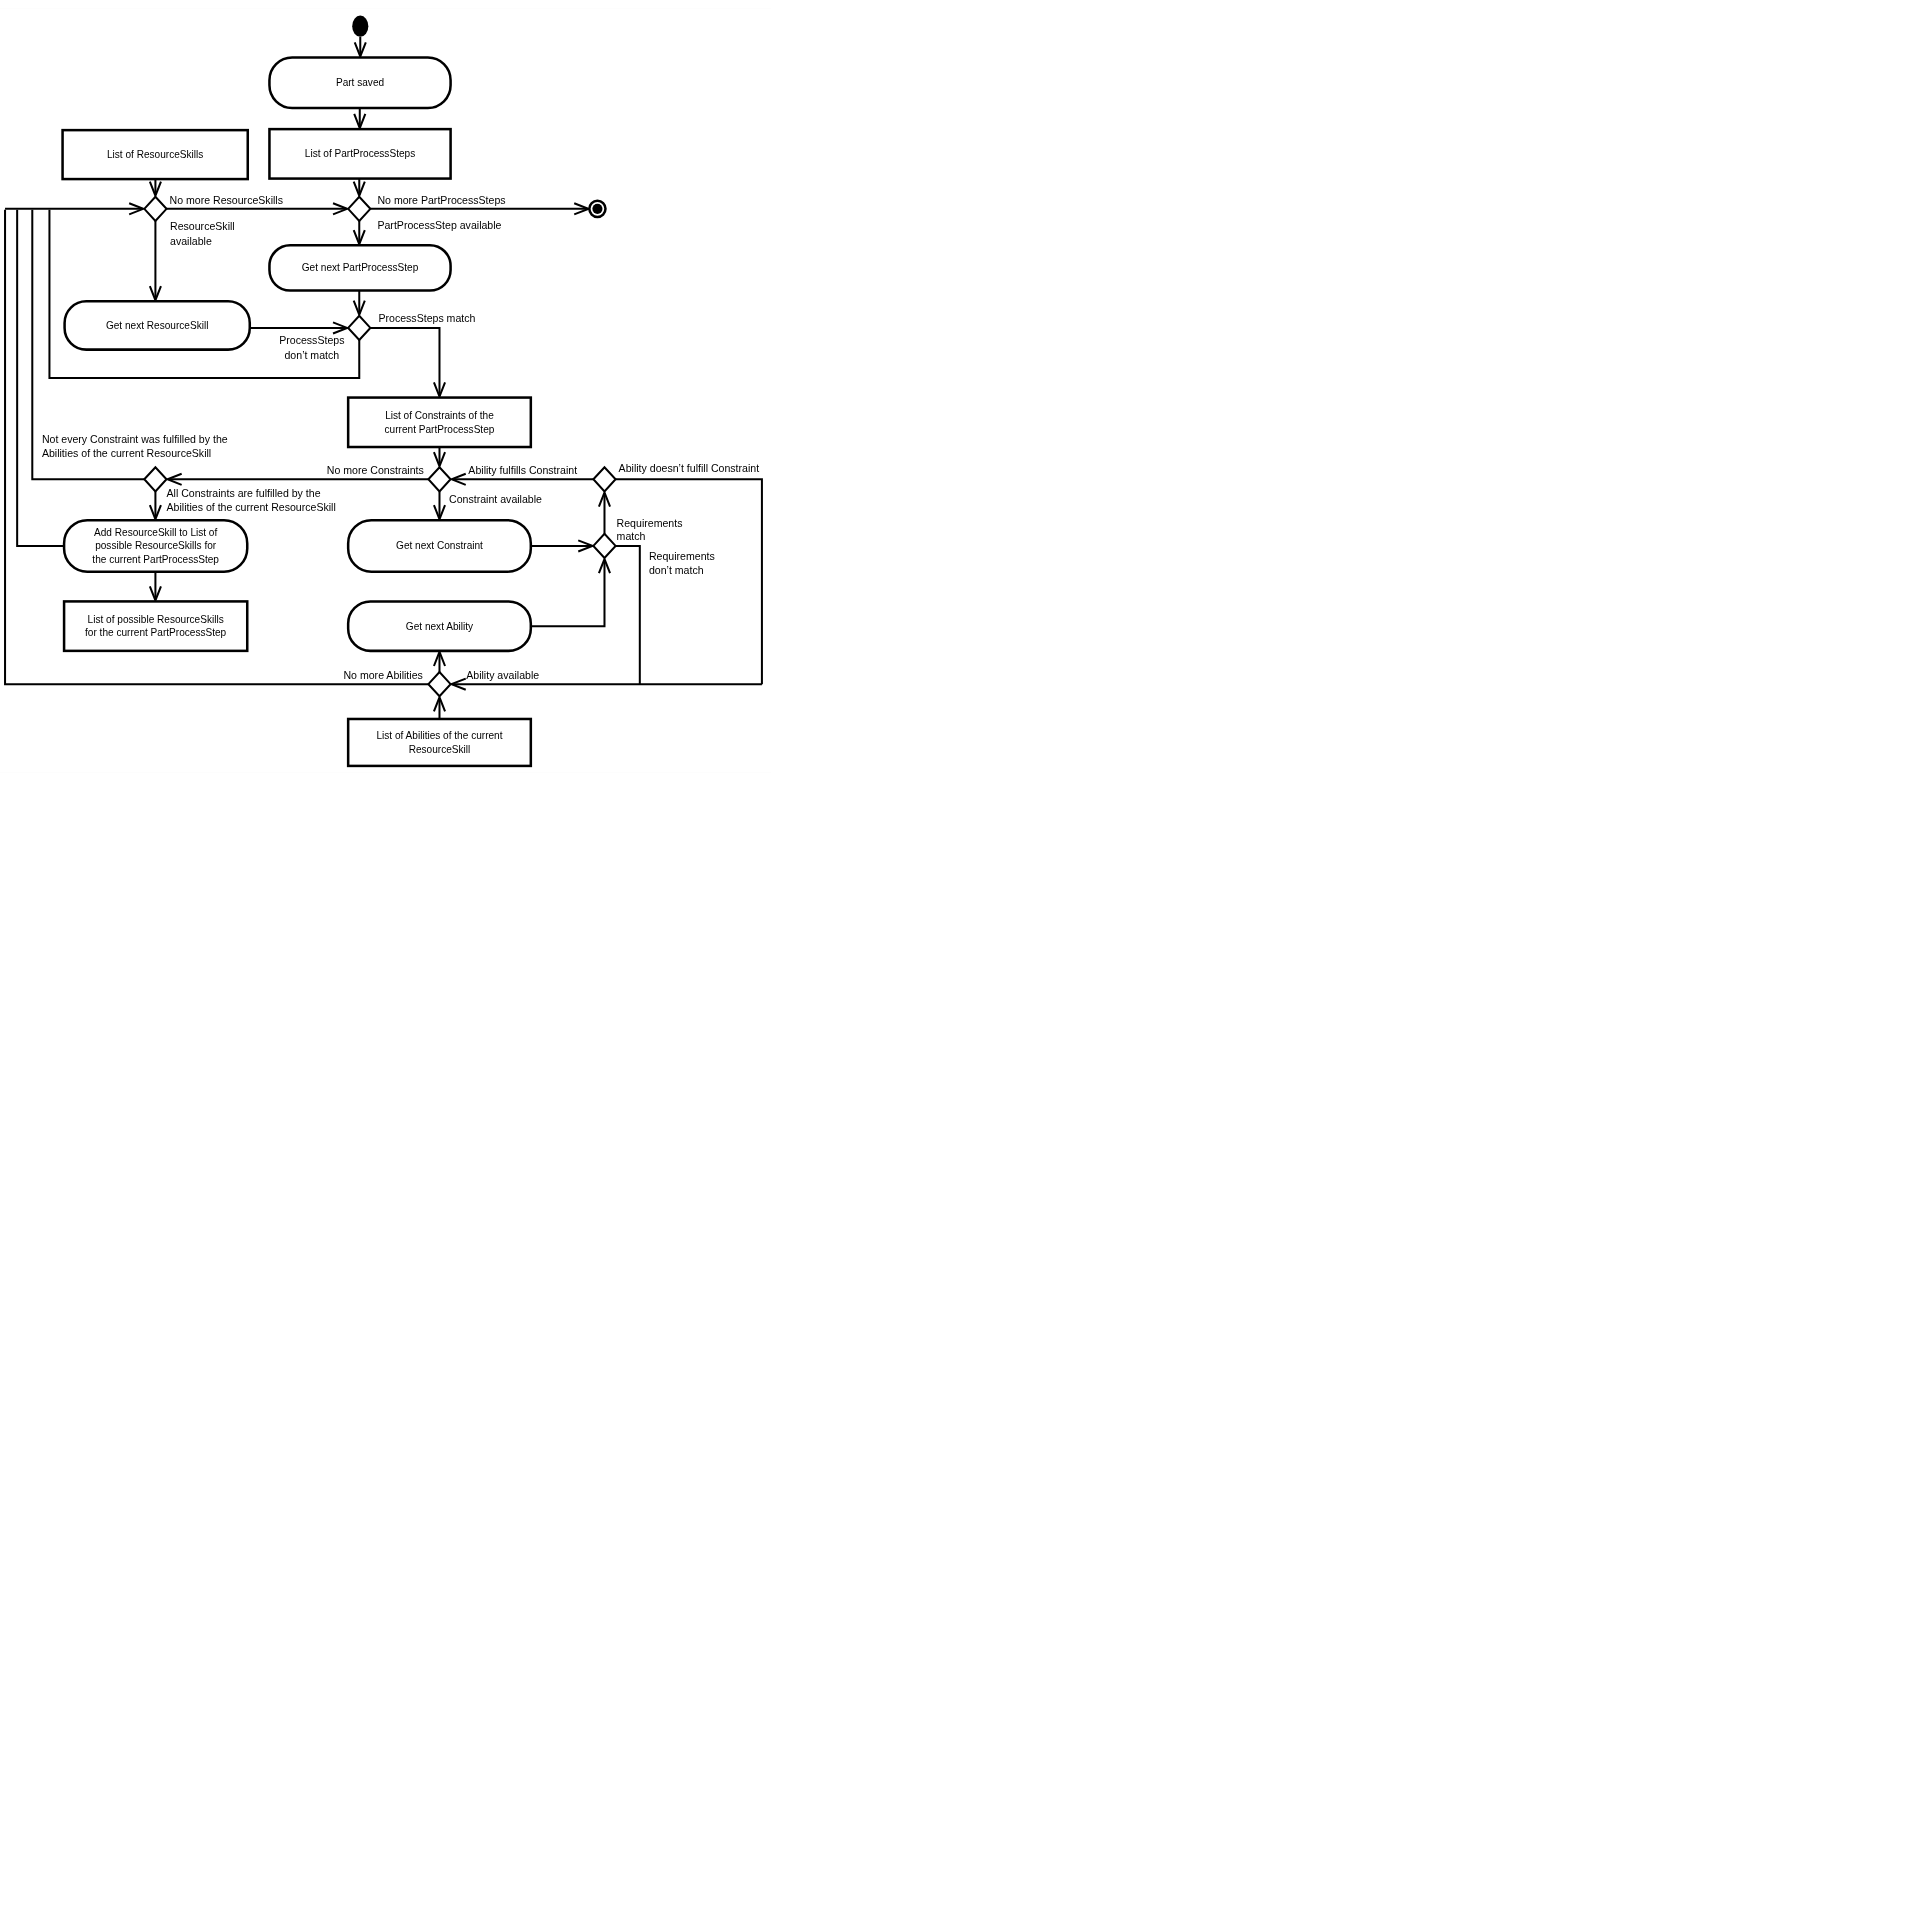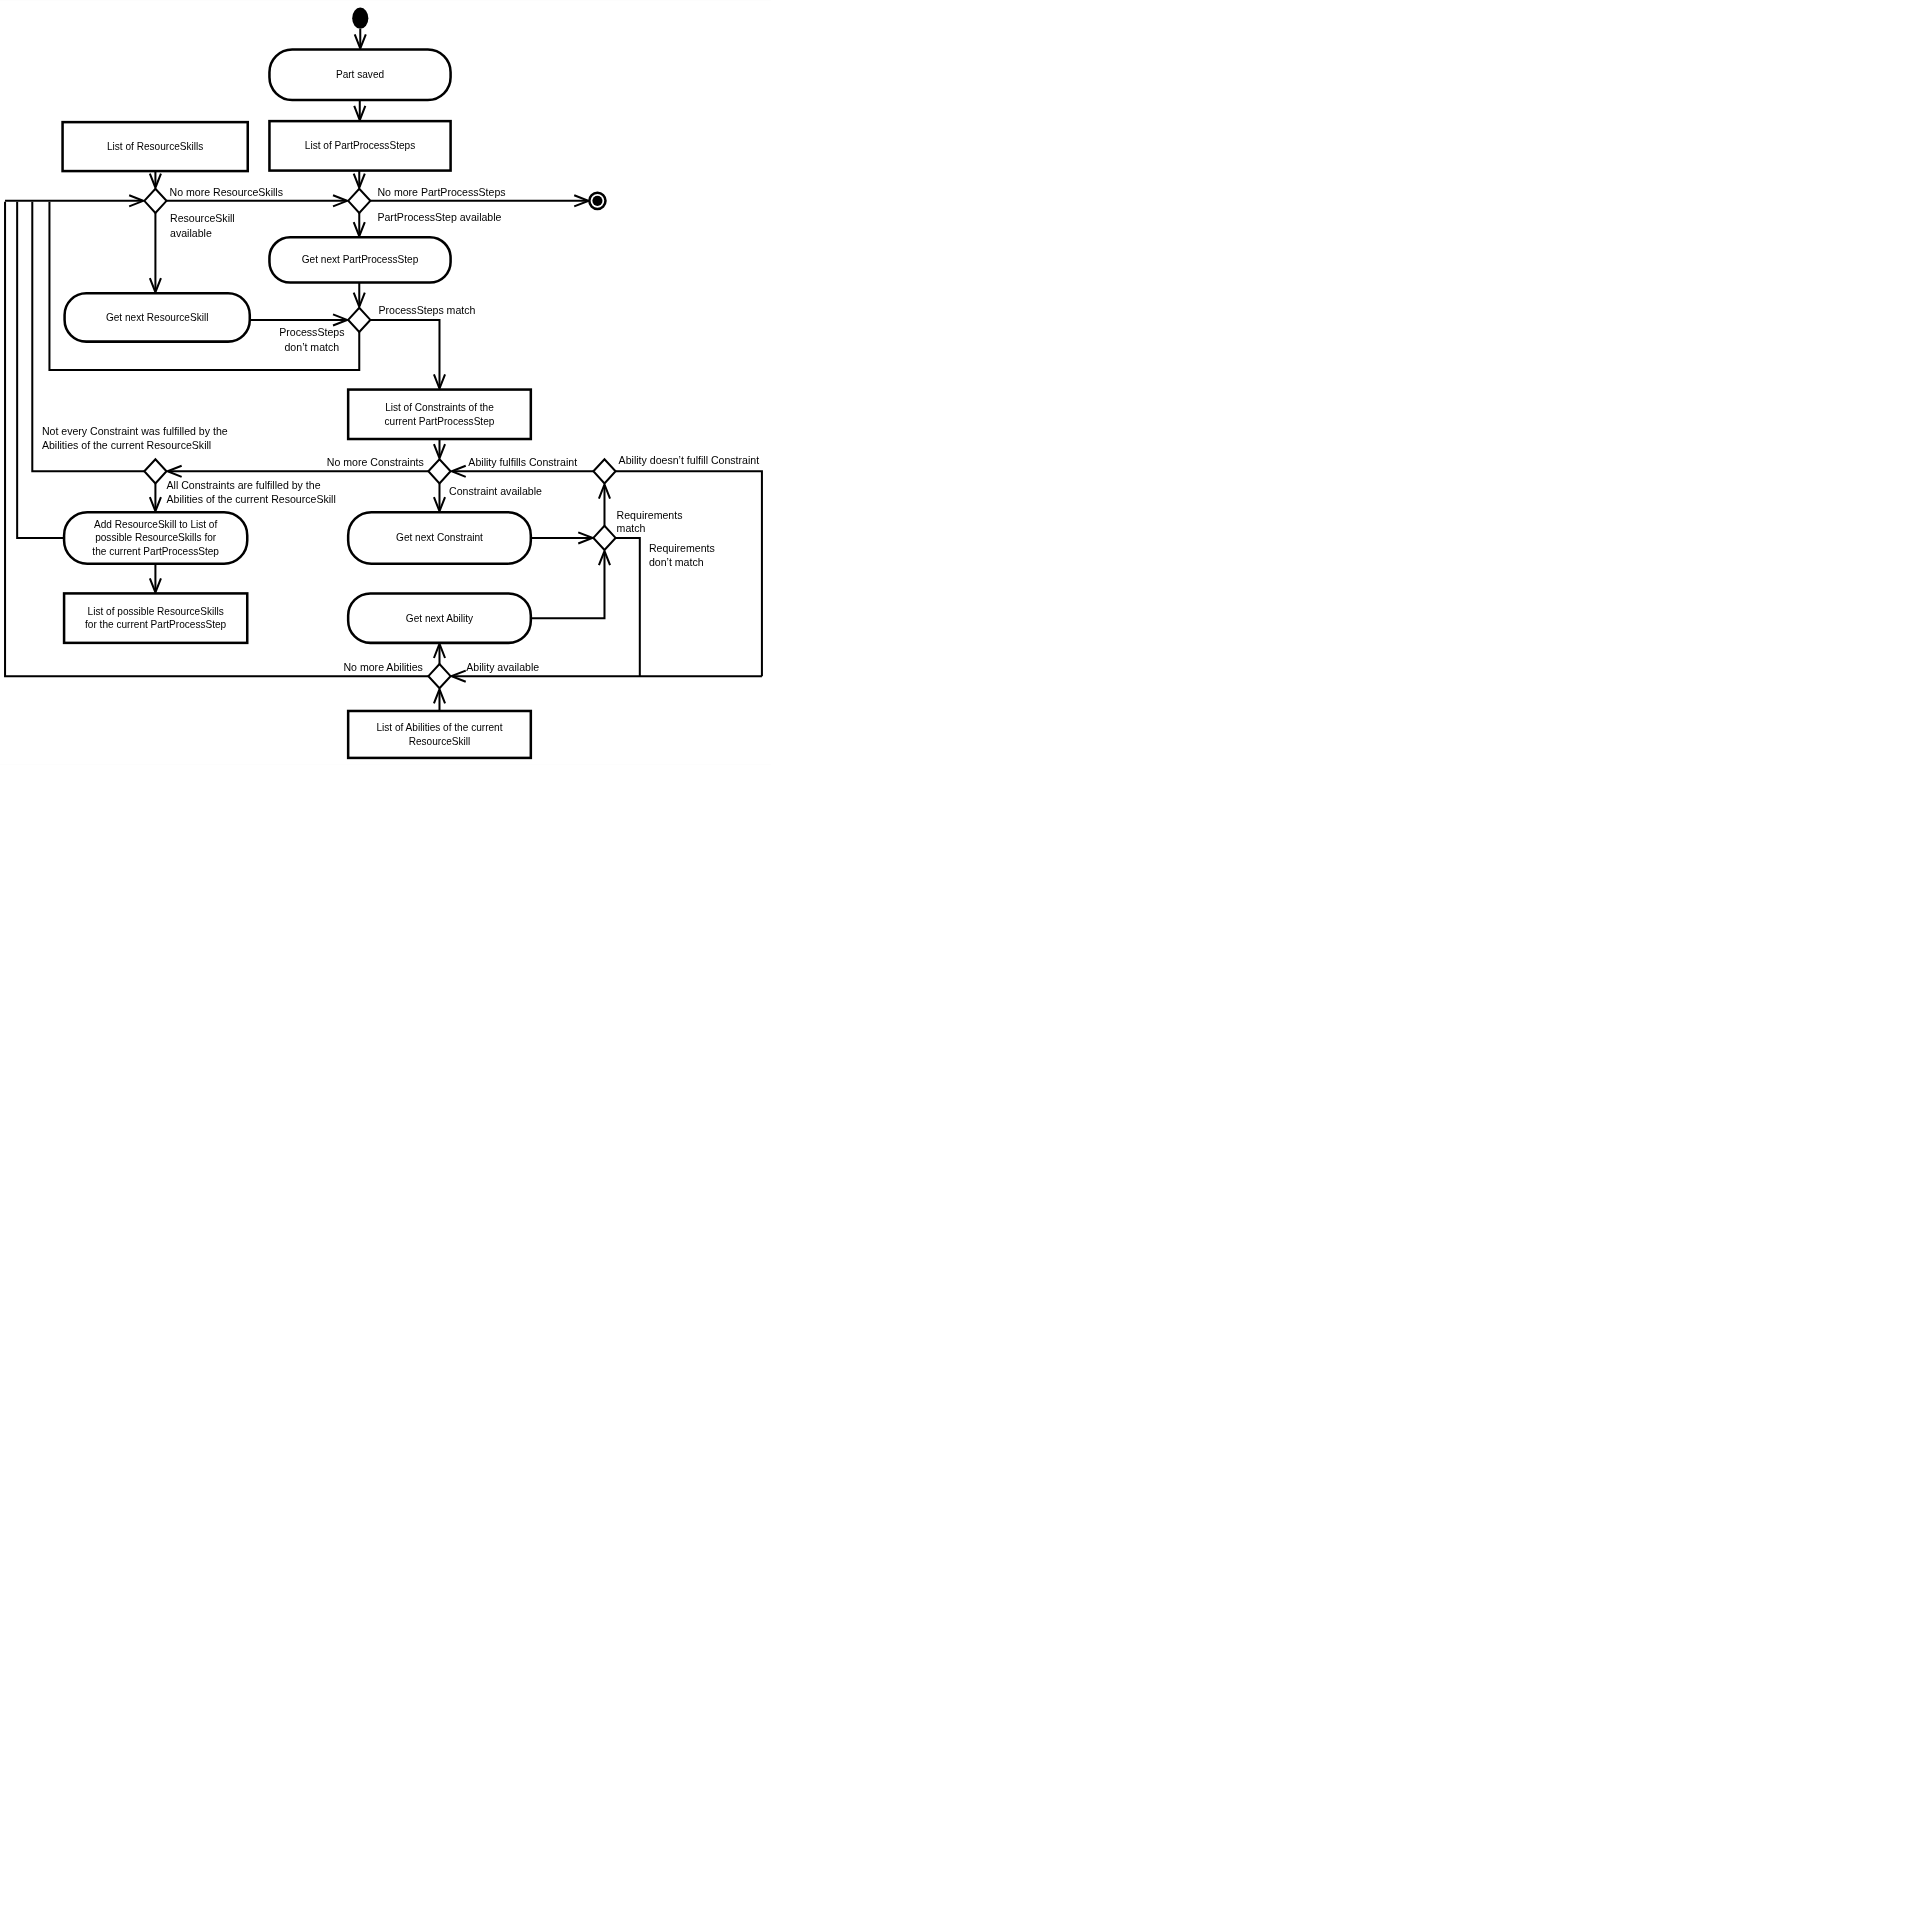--- a/index.html
+++ b/index.html
@@ -7,20 +7,21 @@
     padding: 0;
     background: #ffffff;
   }
   body {
     font-family: "Liberation Sans", sans-serif;
   }
   #diagram-wrap {
     width: 771px;
     height: 765px;
     background: #a3a3a3;
+    margin-top: 8px;
   }
   svg text {
     font-family: "Liberation Sans", sans-serif;
     fill: #000000;
   }
 </style>
 </head>
 <body>
 
 <div id="diagram-wrap">

